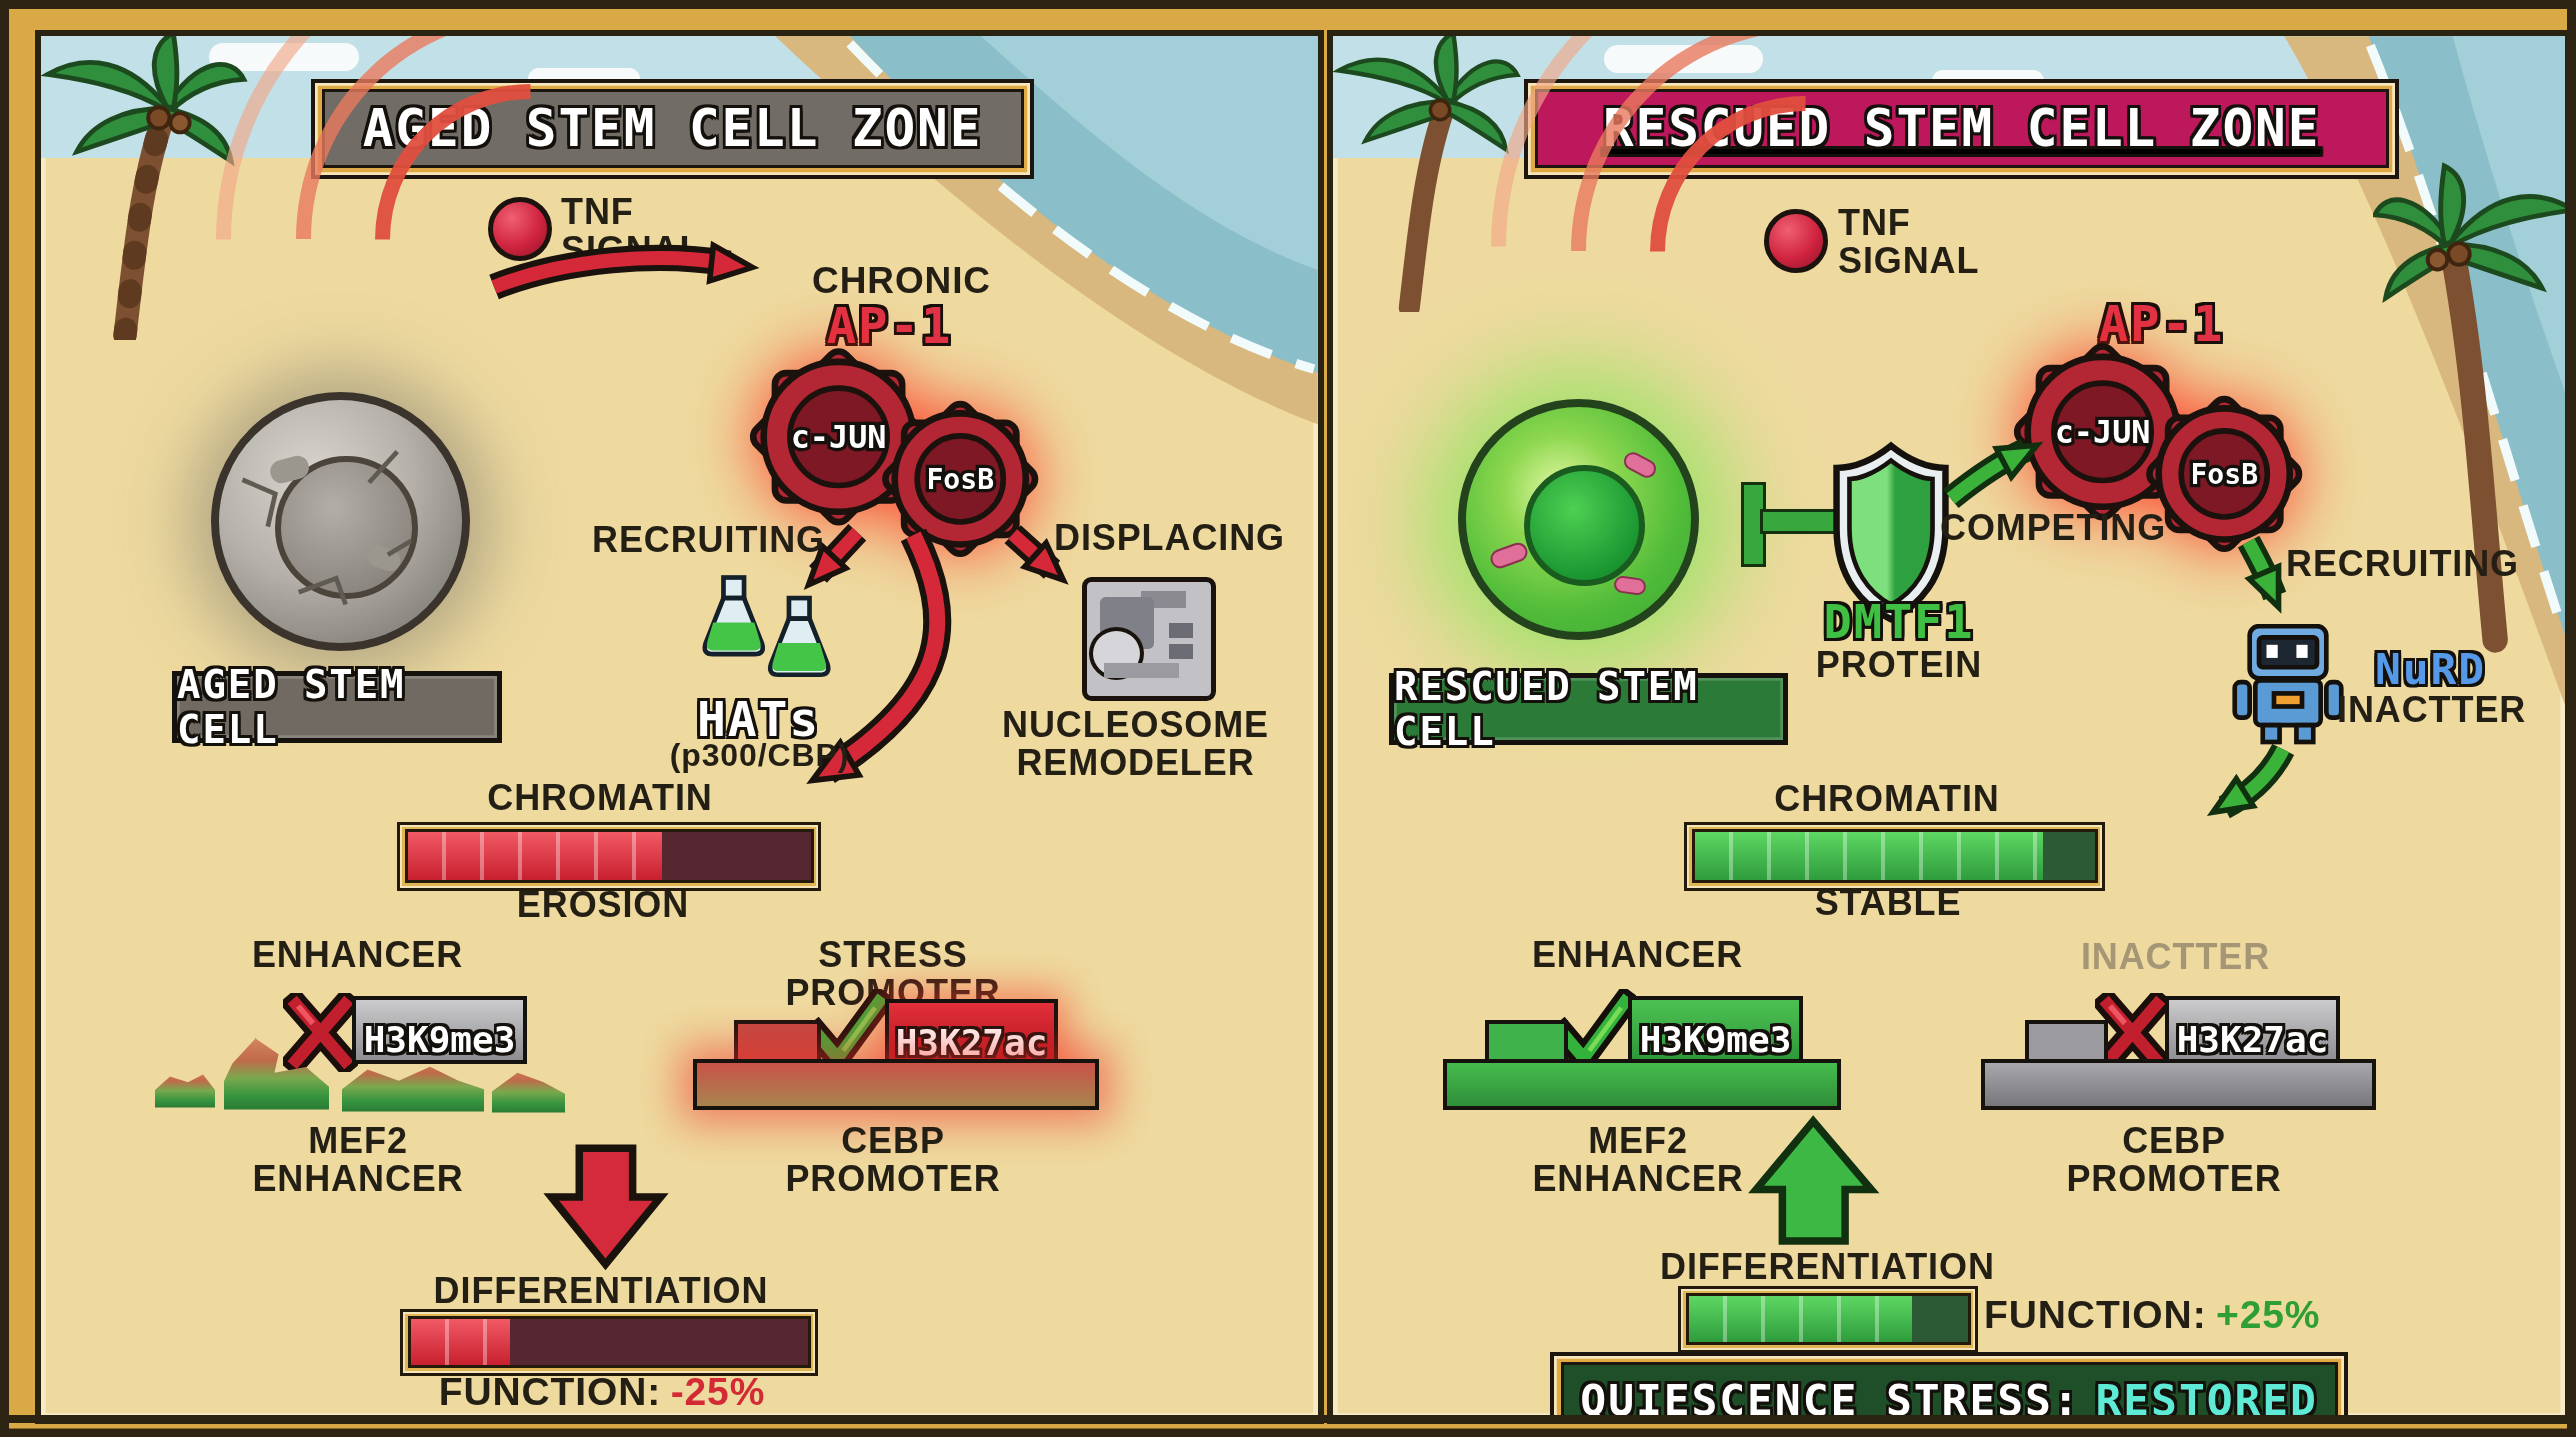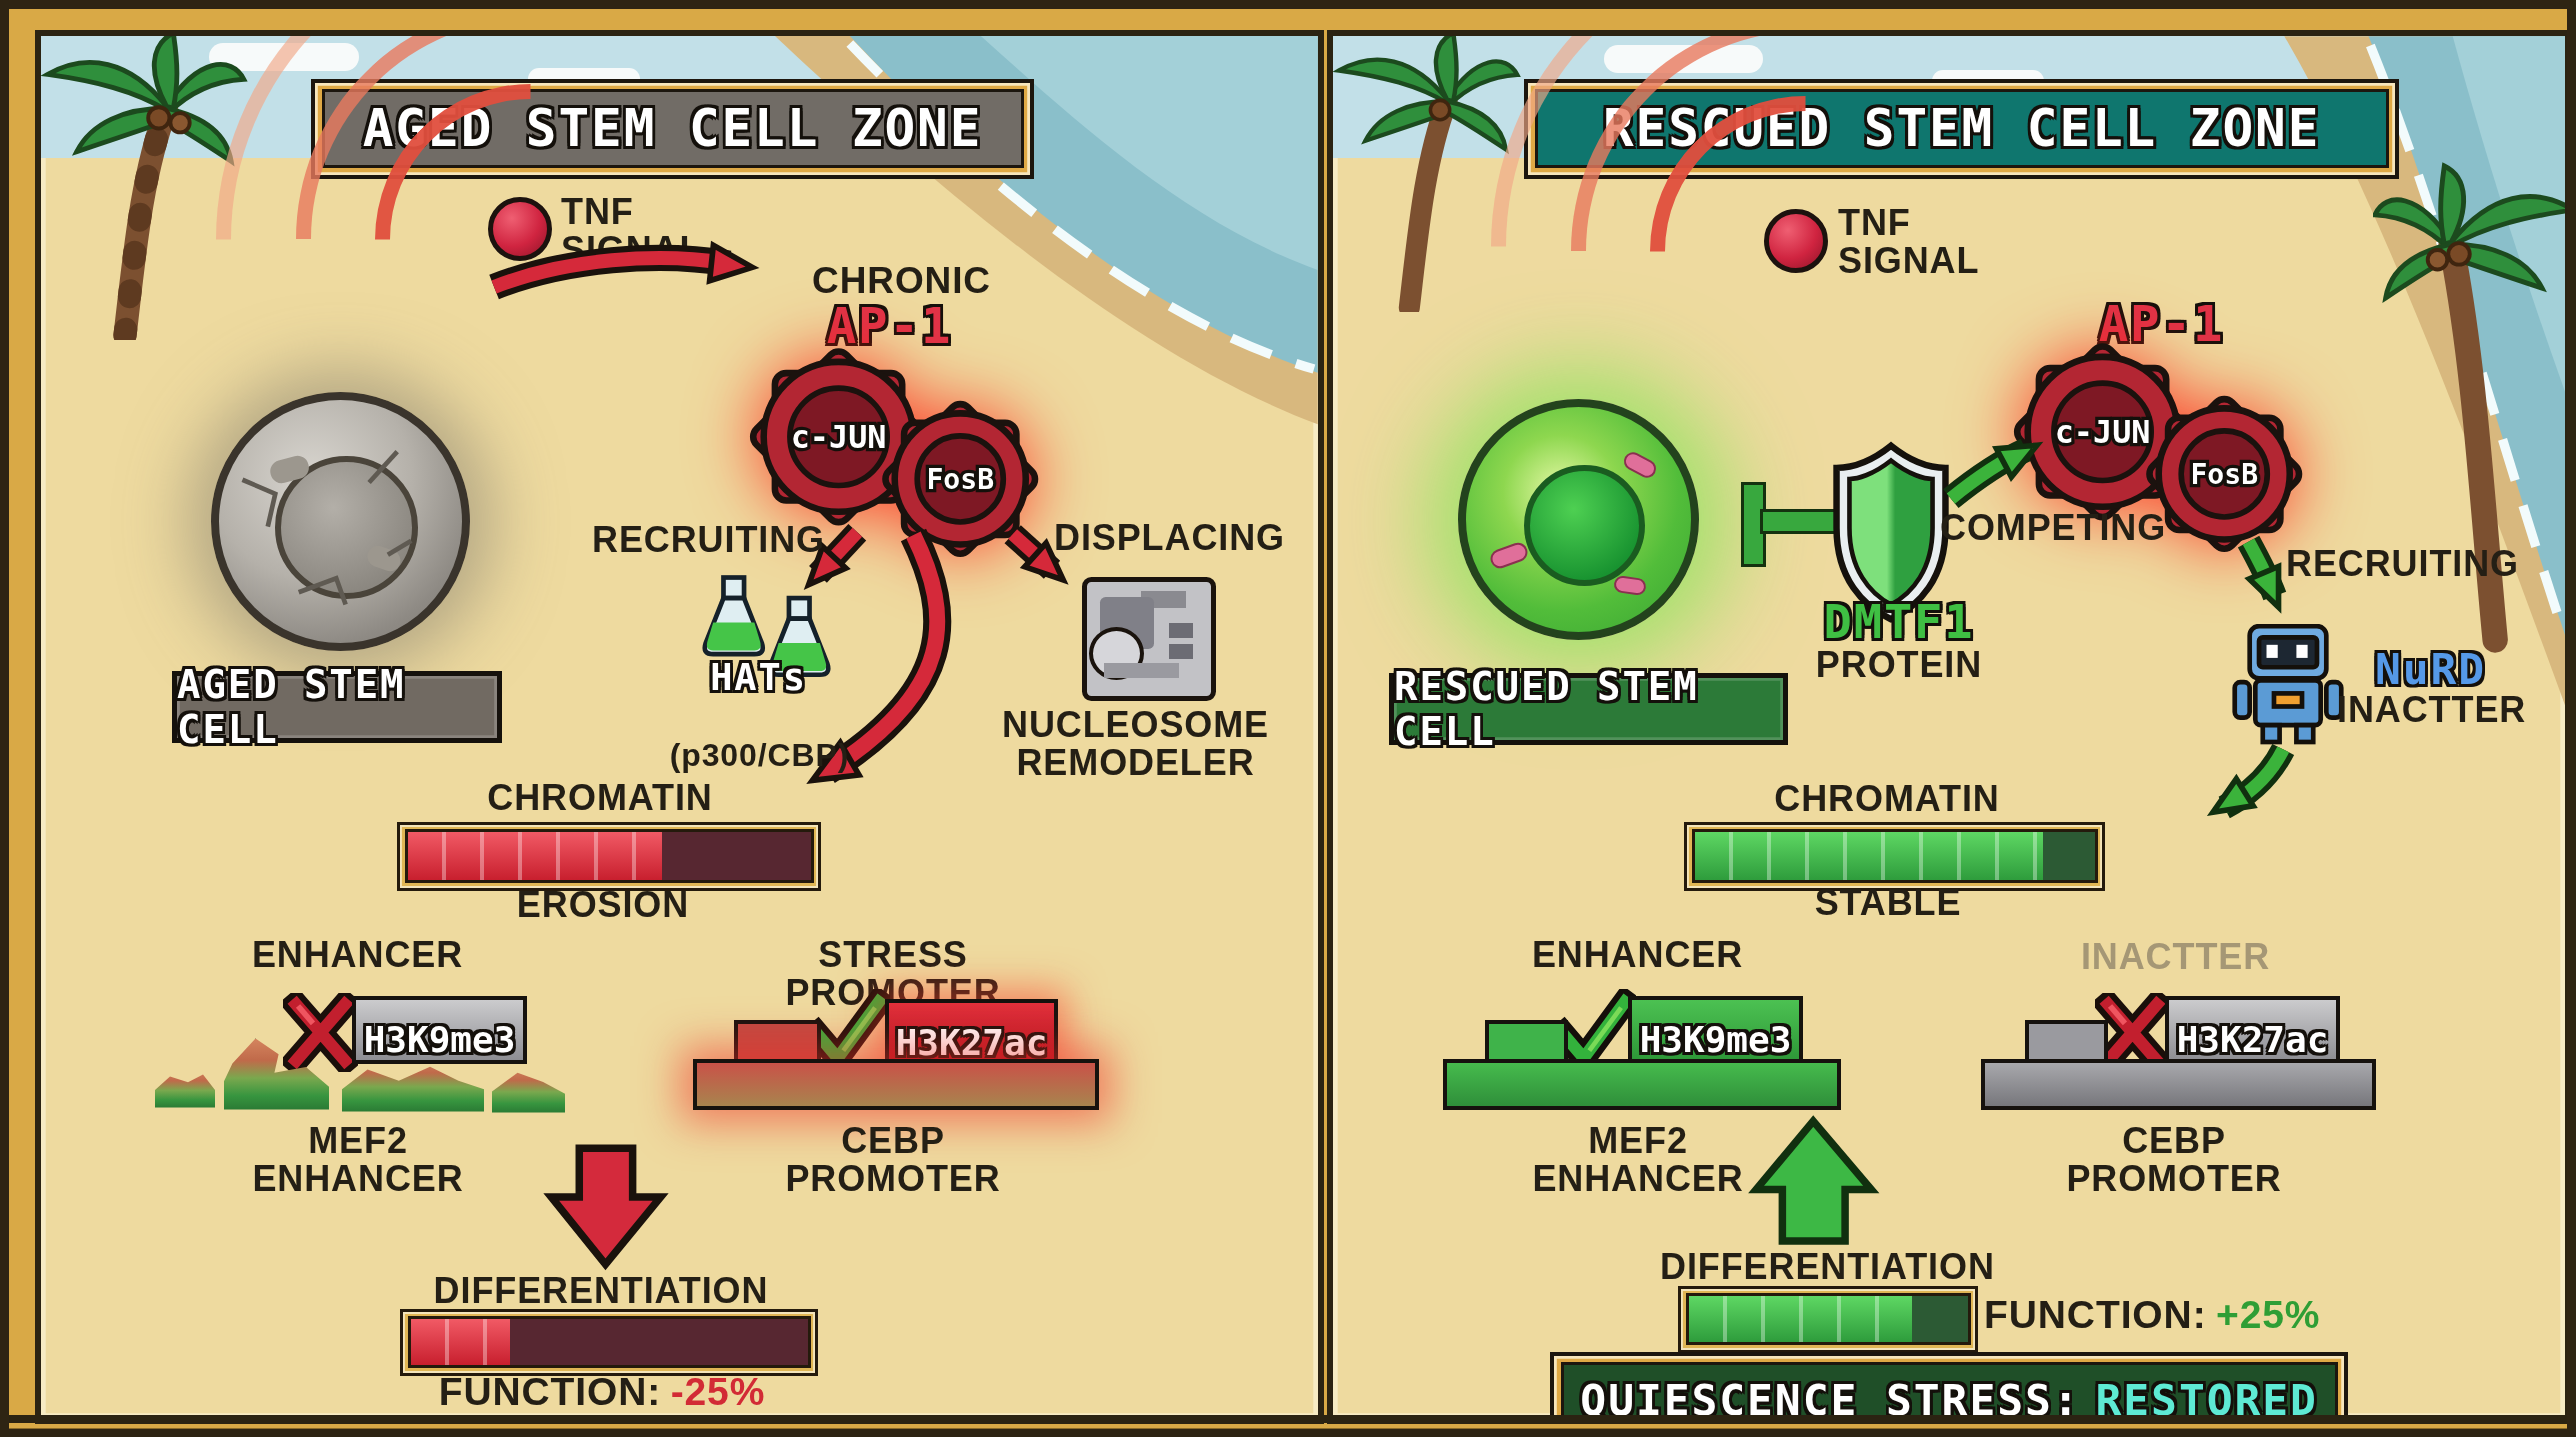--- a/index.html
+++ b/index.html
@@ -161,21 +161,21 @@
           <path d="M-11,22 L-30,70 Q-34,82 -22,82 L22,82 Q34,82 30,70 L11,22 Z" fill="#dfeef2"></path>
           <path d="M-22,48 L22,48 L28,68 Q31,78 22,78 L-22,78 Q-31,78 -28,68 Z" fill="#45c548" stroke="none"></path>
         </g>
         <g transform="translate(120,30)">
           <rect x="-11" y="0" width="22" height="22" fill="#dfeef2"></rect>
           <path d="M-11,22 L-30,70 Q-34,82 -22,82 L22,82 Q34,82 30,70 L11,22 Z" fill="#dfeef2"></path>
           <path d="M-22,48 L22,48 L28,68 Q31,78 22,78 L-22,78 Q-31,78 -28,68 Z" fill="#45c548" stroke="none"></path>
         </g>
       </g>
     </svg>
-    <div class="px abs c" style="left:624px;top:620px;width:187px;font-size:37px;">HATs</div>
+    <div class="px abs c" style="left:624px;top:655px;width:187px;font-size:48px;">HATs</div>
     <div class="lbl abs c" style="left:606px;top:702px;width:225px;font-size:32px;">(p300/CBP)</div>
 
     <div class="lbl abs c" style="left:1013px;top:483px;width:225px;">DISPLACING</div>
     <div class="abs" style="left:1041px;top:541px;width:124px;height:114px;background:#c2c2c6;border:5.6px solid #1a130d;border-radius:9.4px;">
       <div class="abs" style="left:54px;top:9.4px;width:45px;height:17px;background:#8a8a90;"></div>
       <div class="abs" style="left:13px;top:15px;width:54px;height:52px;background:#808088;border-radius:5.6px;"></div>
       <div class="abs" style="left:82px;top:41px;width:24px;height:15px;background:#6c6c74;"></div>
       <div class="abs" style="left:82px;top:62px;width:24px;height:15px;background:#6c6c74;"></div>
       <div class="abs" style="left:1.9px;top:45px;width:47px;height:45px;background:#d6d6da;border:4.7px solid #1a130d;border-radius:50%;"></div>
       <div class="abs" style="left:17px;top:81px;width:75px;height:15px;background:#9a9aa0;"></div>
@@ -268,21 +268,21 @@
         <path d="M140,88 C172,38 207,35 218,60 C187,62 162,75 142,95 Z"></path>
         <path d="M140,88 C122,55 122,22 147,10 C152,45 152,65 147,90 Z"></path>
         <path d="M140,90 C97,90 62,105 47,135 C92,120 122,110 144,102 Z"></path>
         <path d="M140,90 C177,98 202,115 207,145 C177,125 157,112 138,102 Z"></path>
       </g>
       <circle cx="132" cy="100" r="11" fill="#7a4a26" stroke="#3f250f" stroke-width="4"></circle>
       <circle cx="154" cy="106" r="10" fill="#8a5830" stroke="#3f250f" stroke-width="4"></circle>
     </svg>
 
     <div class="gold-banner abs" style="left:191px;top:43px;width:854px;height:79px;">
-      <div class="inner" style="background:#0f766e;">
+      <div class="inner" style="background:#be185d;text-decoration:underline;">
         <span class="px" style="font-size:51px;">RESCUED STEM CELL ZONE</span>
       </div>
     </div>
 
     <div class="orb" style="left:431px;top:173px;width:54px;height:54px;"></div>
     <div class="lbl abs" style="left:505px;top:168px;">
       <div>TNF</div>
         <div>SIGNAL</div>
     </div>
     <div class="arc" style="left:317px;top:60px;width:281px;height:281px;border-left-color:#e14f3e;opacity:.95;"></div>

